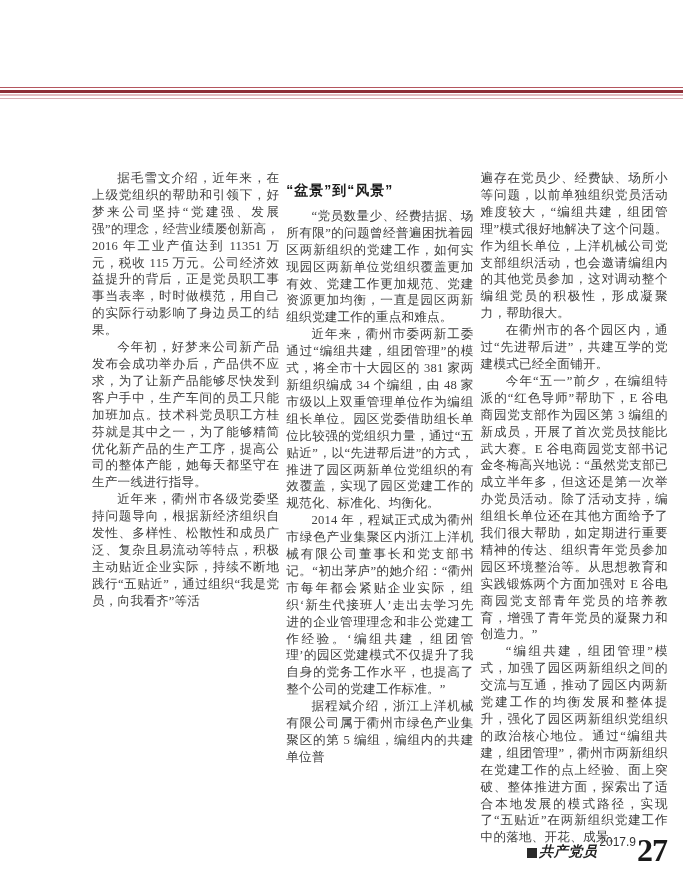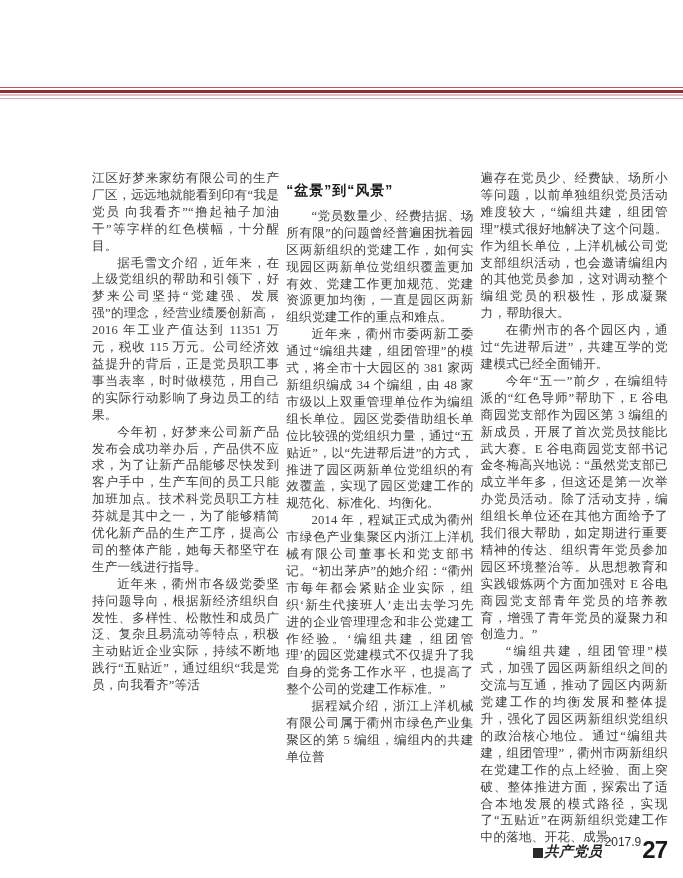--- a/index.html
+++ b/index.html
@@ -75,23 +75,23 @@
     margin-bottom: 3px;
     margin-top: 13px;
   }
   .folio .issue {
     font-family: "Liberation Sans", sans-serif;
     font-size: 12px;
     margin: 0 1px 15px 2px;
     color: #333333;
   }
   .folio .page-num {
-    font-family: Liberation Sans, sans-serif;
+    font-family: Liberation Serif, serif;
     font-weight: bold;
-    font-size: 24px;
+    font-size: 32px;
     line-height: 28px;
     letter-spacing: -1px;
     color: #1a1a1a;
   }
 </style>
 </head>
 <body>
 
 <div class="page">
 
@@ -101,21 +101,20 @@
     <div class="rule rule-thick"></div>
     <div class="rule rule-gap1"></div>
     <div class="rule rule-light"></div>
     <div class="rule rule-gap2"></div>
     <div class="rule rule-light2"></div>
   </div>
 
   <div class="content">
 
     <div class="col">
-      <p class="cont">江区好梦来家纺有限公司的生产厂区，远远地就能看到印有“我是党员 向我看齐”“撸起袖子加油干”等字样的红色横幅，十分醒目。</p>
       <p>据毛雪文介绍，近年来，在上级党组织的帮助和引领下，好梦来公司坚持“党建强、发展强”的理念，经营业绩屡创新高，2016 年工业产值达到 11351 万元，税收 115 万元。公司经济效益提升的背后，正是党员职工事事当表率，时时做模范，用自己的实际行动影响了身边员工的结果。</p>
       <p>今年初，好梦来公司新产品发布会成功举办后，产品供不应求，为了让新产品能够尽快发到客户手中，生产车间的员工只能加班加点。技术科党员职工方桂芬就是其中之一，为了能够精简优化新产品的生产工序，提高公司的整体产能，她每天都坚守在生产一线进行指导。</p>
       <p>近年来，衢州市各级党委坚持问题导向，根据新经济组织自发性、多样性、松散性和成员广泛、复杂且易流动等特点，积极主动贴近企业实际，持续不断地践行“五贴近”，通过组织“我是党员，向我看齐”等活</p>
     </div>
 
     <div class="col">
       <div class="section-heading">“盆景”到“风景”</div>
       <p>“党员数量少、经费拮据、场所有限”的问题曾经普遍困扰着园区两新组织的党建工作，如何实现园区两新单位党组织覆盖更加有效、党建工作更加规范、党建资源更加均衡，一直是园区两新组织党建工作的重点和难点。</p>
       <p>近年来，衢州市委两新工委通过“编组共建，组团管理”的模式，将全市十大园区的 381 家两新组织编成 34 个编组，由 48 家市级以上双重管理单位作为编组组长单位。园区党委借助组长单位比较强的党组织力量，通过“五贴近”，以“先进帮后进”的方式，推进了园区两新单位党组织的有效覆盖，实现了园区党建工作的规范化、标准化、均衡化。</p>
       <p>2014 年，程斌正式成为衢州市绿色产业集聚区内浙江上洋机械有限公司董事长和党支部书记。“初出茅庐”的她介绍：“衢州市每年都会紧贴企业实际，组织‘新生代接班人’走出去学习先进的企业管理理念和非公党建工作经验。‘编组共建，组团管理’的园区党建模式不仅提升了我自身的党务工作水平，也提高了整个公司的党建工作标准。”</p>

